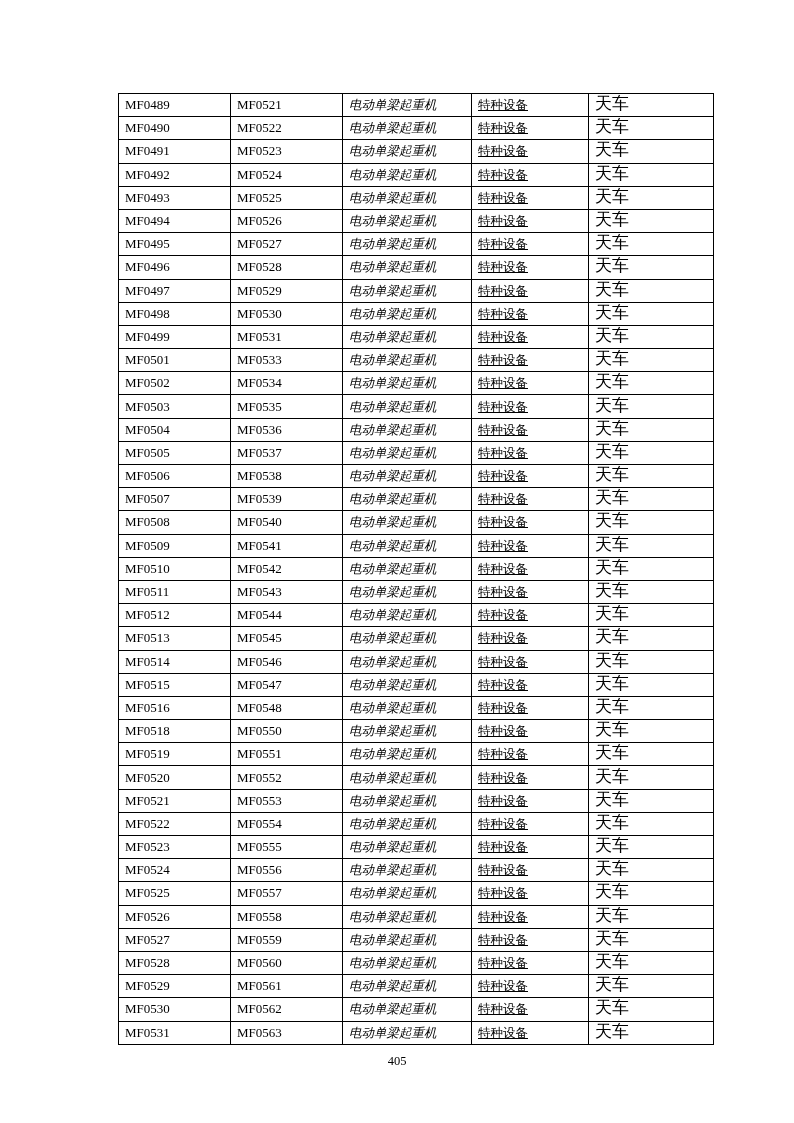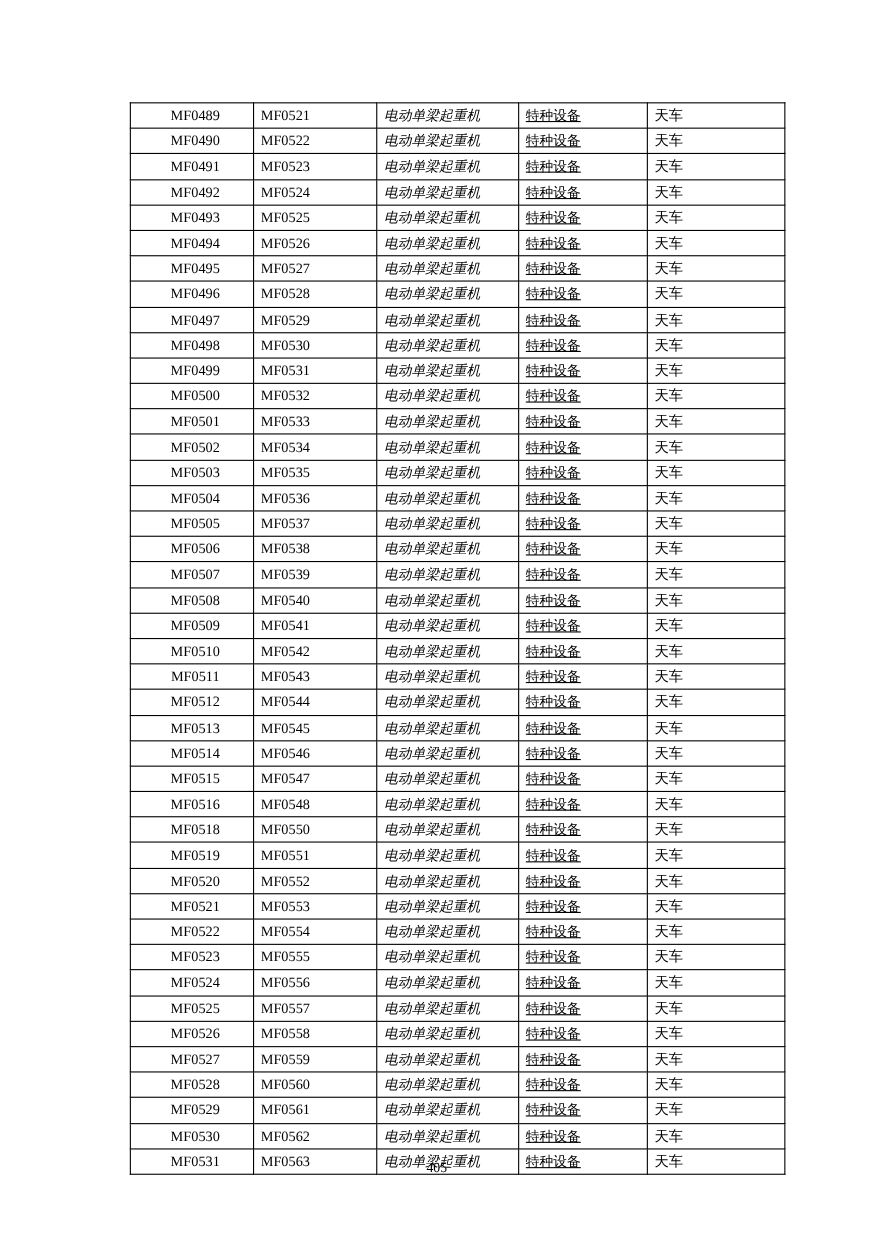--- a/index.html
+++ b/index.html
@@ -37,25 +37,25 @@
     border: 1px solid #000000;
     height: 22.2px;
     line-height: 20px;
     padding: 0 0 0 6px;
     font-size: 13px;
     color: #000000;
     white-space: nowrap;
     overflow: hidden;
     vertical-align: middle;
   }
-  table.equip td.c0 { width: 105px; text-align: center; }
+  table.equip td.c0 { width: 105px; }
   table.equip td.c1 { width: 105px; }
   table.equip td.c2 { width: 122px; font-family: "DejaVu Sans", "Liberation Sans", sans-serif; font-size: 12.5px; letter-spacing: 0px; font-style: italic; }
   table.equip td.c3 { width: 110px; font-family: "DejaVu Sans", "Liberation Sans", sans-serif; font-size: 12.5px; text-decoration: underline; }
-  table.equip td.c4 { width: 118px; font-family: Liberation Serif, serif; font-size: 13px; }
+  table.equip td.c4 { width: 118px; font-family: Liberation Mono, monospace; font-size: 17px; }
   .page-number {
     position: absolute;
     top: 1033px;
     left: 0;
     width: 794px;
     text-align: center;
     font-size: 12.5px;
     font-family: "Liberation Serif", "DejaVu Serif", serif;
     color: #000000;
     margin-top: 21px;
@@ -140,27 +140,20 @@
             <td class="c4">天车</td>
           </tr>
           <tr>
             <td class="c0">MF0499</td>
             <td class="c1">MF0531</td>
             <td class="c2">电动单梁起重机</td>
             <td class="c3">特种设备</td>
             <td class="c4">天车</td>
           </tr>
           <tr>
-            <td class="c0">MF0500</td>
-            <td class="c1">MF0532</td>
-            <td class="c2">电动单梁起重机</td>
-            <td class="c3">特种设备</td>
-            <td class="c4">天车</td>
-          </tr>
-          <tr>
             <td class="c0">MF0501</td>
             <td class="c1">MF0533</td>
             <td class="c2">电动单梁起重机</td>
             <td class="c3">特种设备</td>
             <td class="c4">天车</td>
           </tr>
           <tr>
             <td class="c0">MF0502</td>
             <td class="c1">MF0534</td>
             <td class="c2">电动单梁起重机</td>

